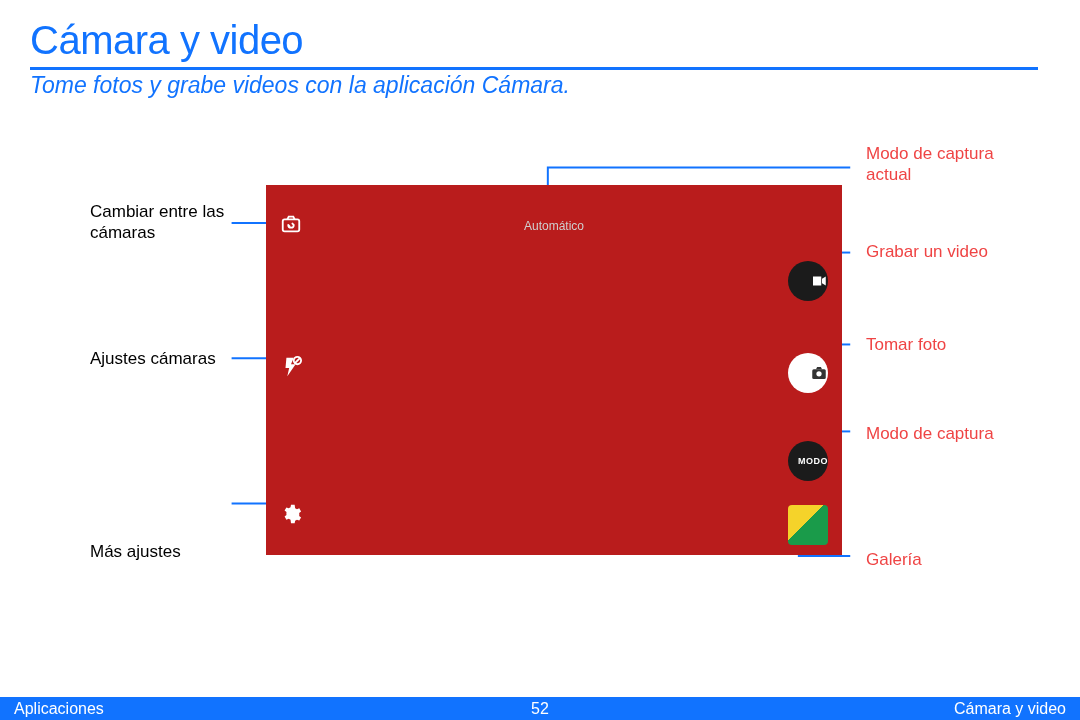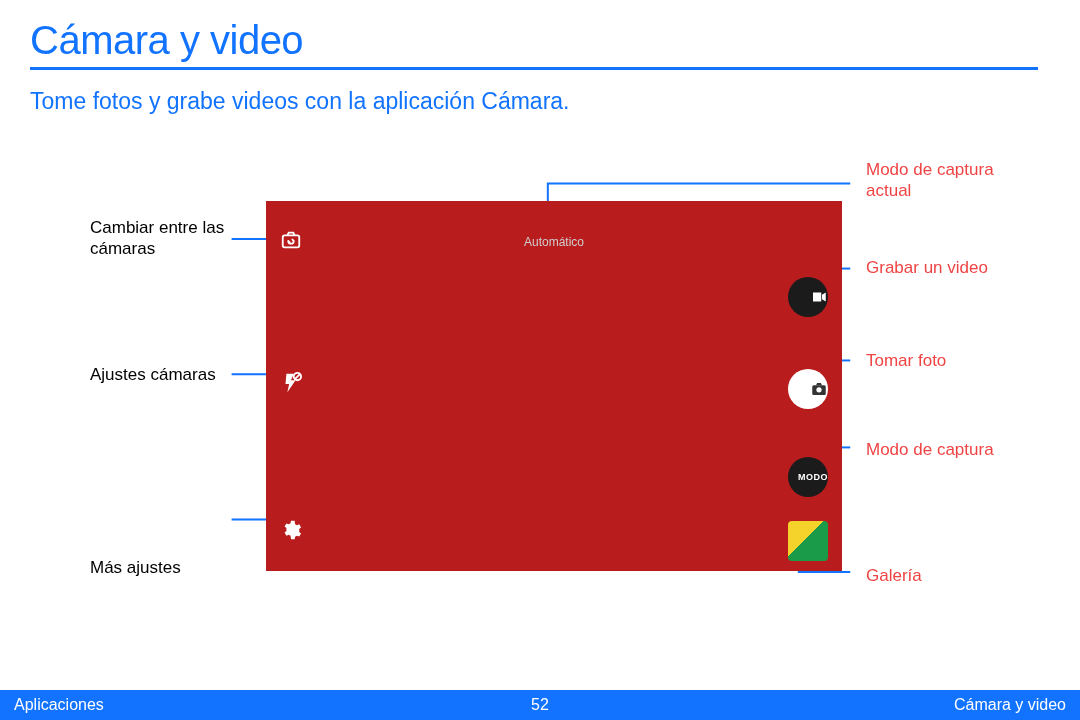--- a/index.html
+++ b/index.html
@@ -1,20 +1,20 @@
 <!DOCTYPE html>
 <html><head>
 <meta charset="utf-8">
 <style>
   * { box-sizing: border-box; margin: 0; padding: 0; }
   html, body { width: 1080px; height: 720px; font-family: Arial, Helvetica, sans-serif; background: #fff; }
   .page { position: relative; width: 1080px; height: 720px; padding: 18px 42px 0 30px; }
   .title { color: #1173ff; font-size: 40px; font-weight: 400; letter-spacing: -0.5px; }
   .rule { height: 3px; background: #1173ff; margin-top: 4px; }
-  .subtitle { color: #1173ff; font-size: 23px; margin-top: 18px; }
+  .subtitle { color: #1173ff; font-style: italic; font-size: 23px; margin-top: 2px; }
 
   .diagram { position: relative; margin-top: 56px; height: 456px; }
 
   .screen { position: absolute; left: 236px; top: 30px; width: 576px; height: 370px; background: #b91c1c; }
 
   
   .icon-left { position: absolute; left: 14px; color: #fff; }
   .switch-cam { top: 28px; }
   .switch-cam svg { width: 22px; height: 22px; }
   .flash { top: 171px; }
@@ -47,21 +47,21 @@
   .rlabel.r1 { top: 86px; }
   .rlabel.r2 { top: 179px; }
   .rlabel.r3 { top: 268px; }
   .rlabel.r4 { top: 394px; }
 
   
   .wires { position: absolute; left: 0; top: 0; width: 100%; height: 100%; pointer-events: none; }
   .wires line, .wires polyline { stroke: #1173ff; stroke-width: 2; fill: none; }
 
   
-  .footer { position: absolute; left: 0; bottom: 0; width: 1080px; height: 30px; background: #1173ff; color: #fff; display: flex; align-items: center; justify-content: space-between; padding: 0 14px; font-size: 16px; }
+  .footer { position: absolute; left: 0; bottom: 0; width: 1080px; height: 23px; background: #1173ff; color: #fff; display: flex; align-items: center; justify-content: space-between; padding: 0 14px; font-size: 16px; }
   .footer .center { position: absolute; left: 50%; transform: translateX(-50%); }
 </style>
 </head>
 <body>
 
 <div class="page">
 
   <div class="title">Cámara y video</div>
   <div class="rule"></div>
   <div class="subtitle">Tome fotos y grabe videos con la aplicación Cámara.</div>

